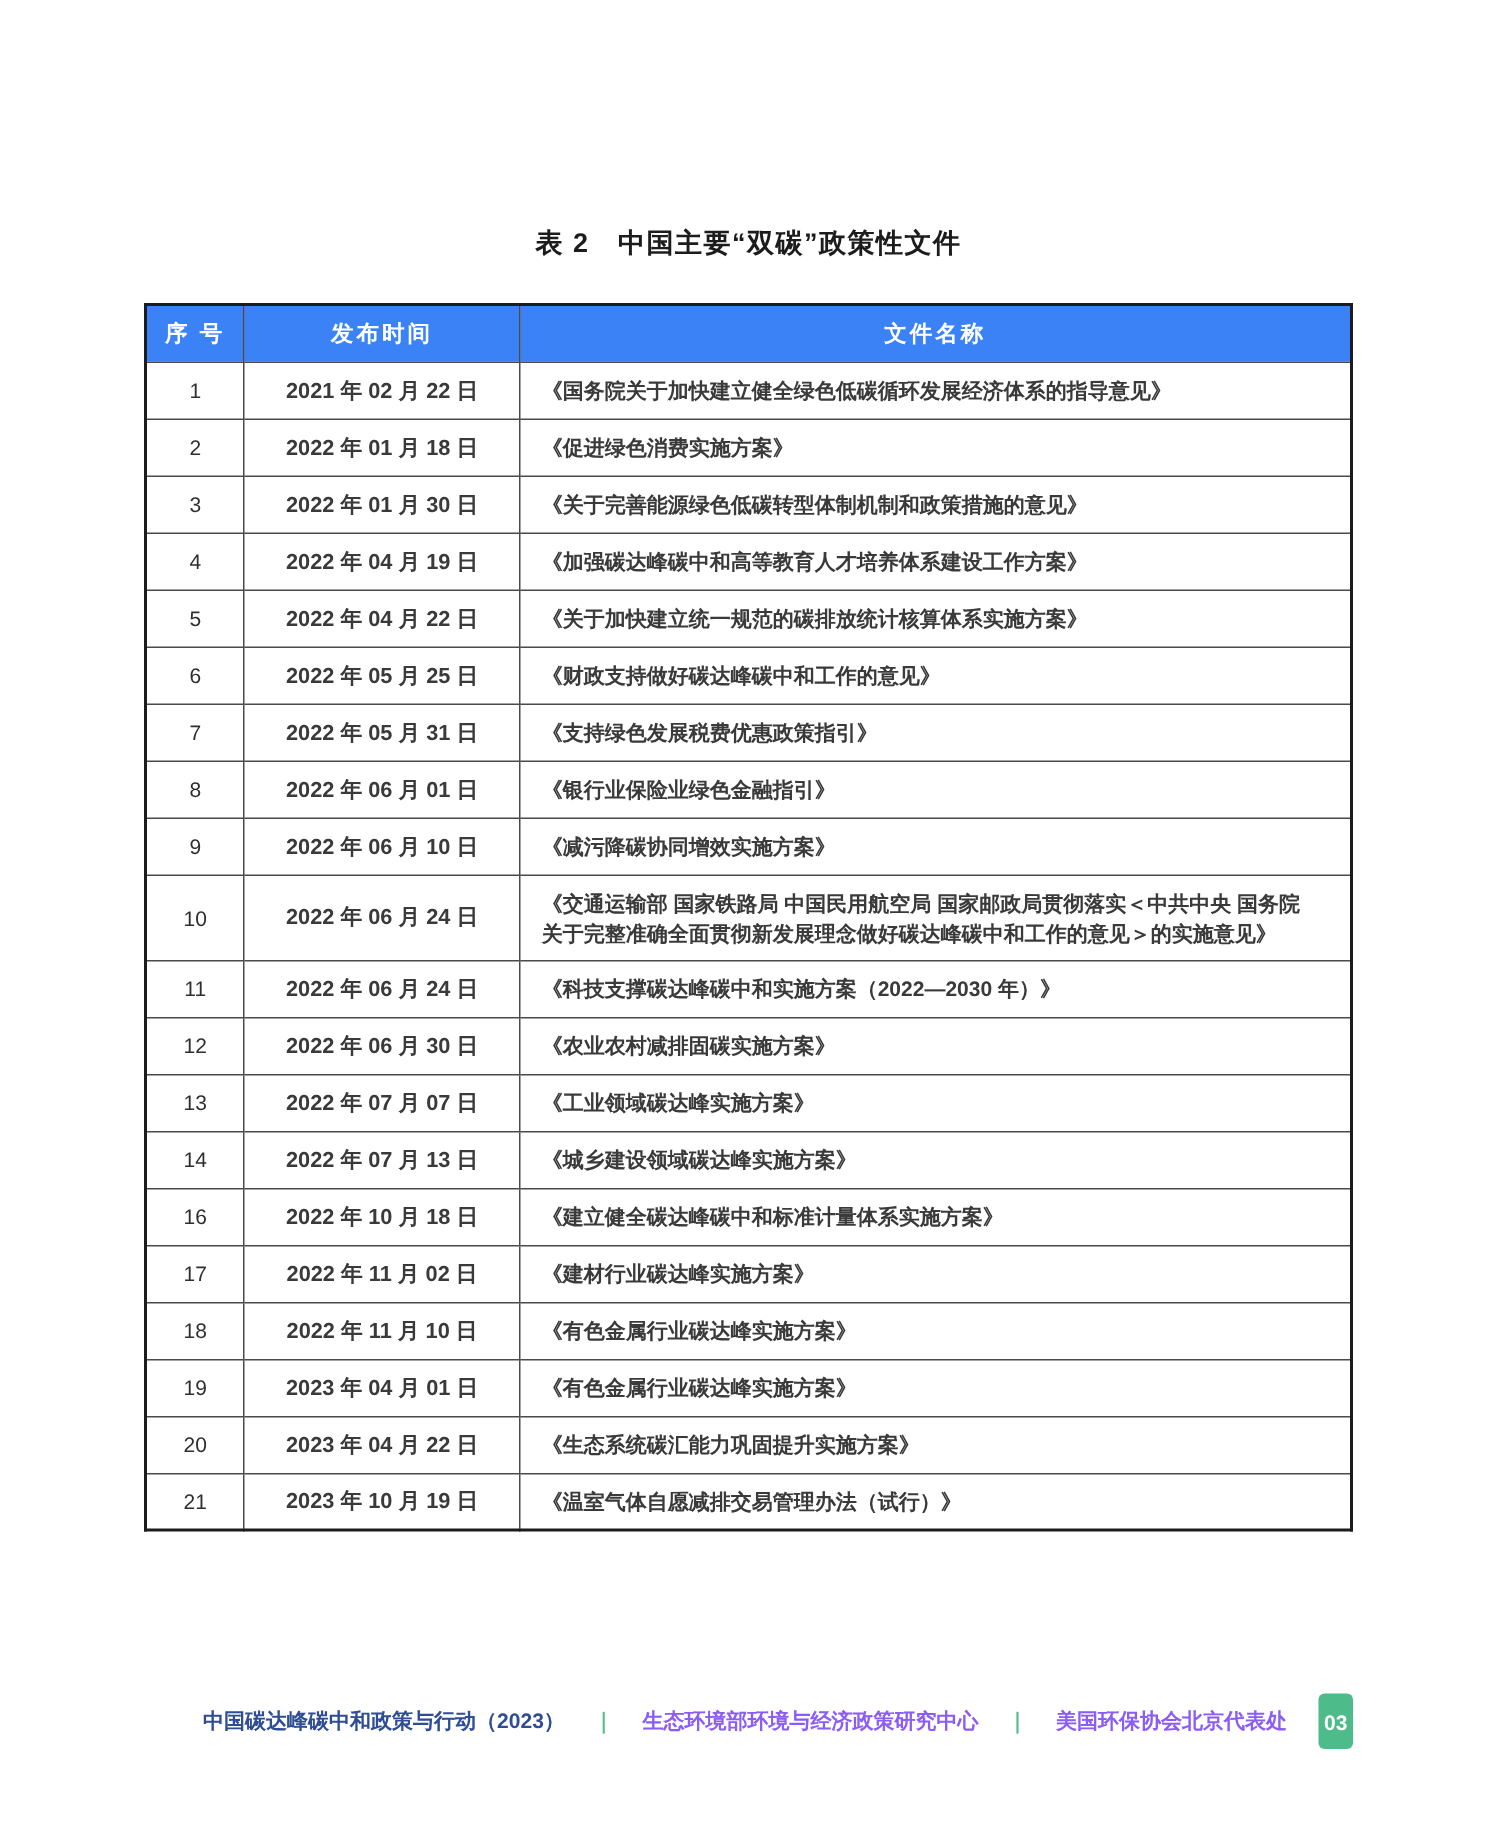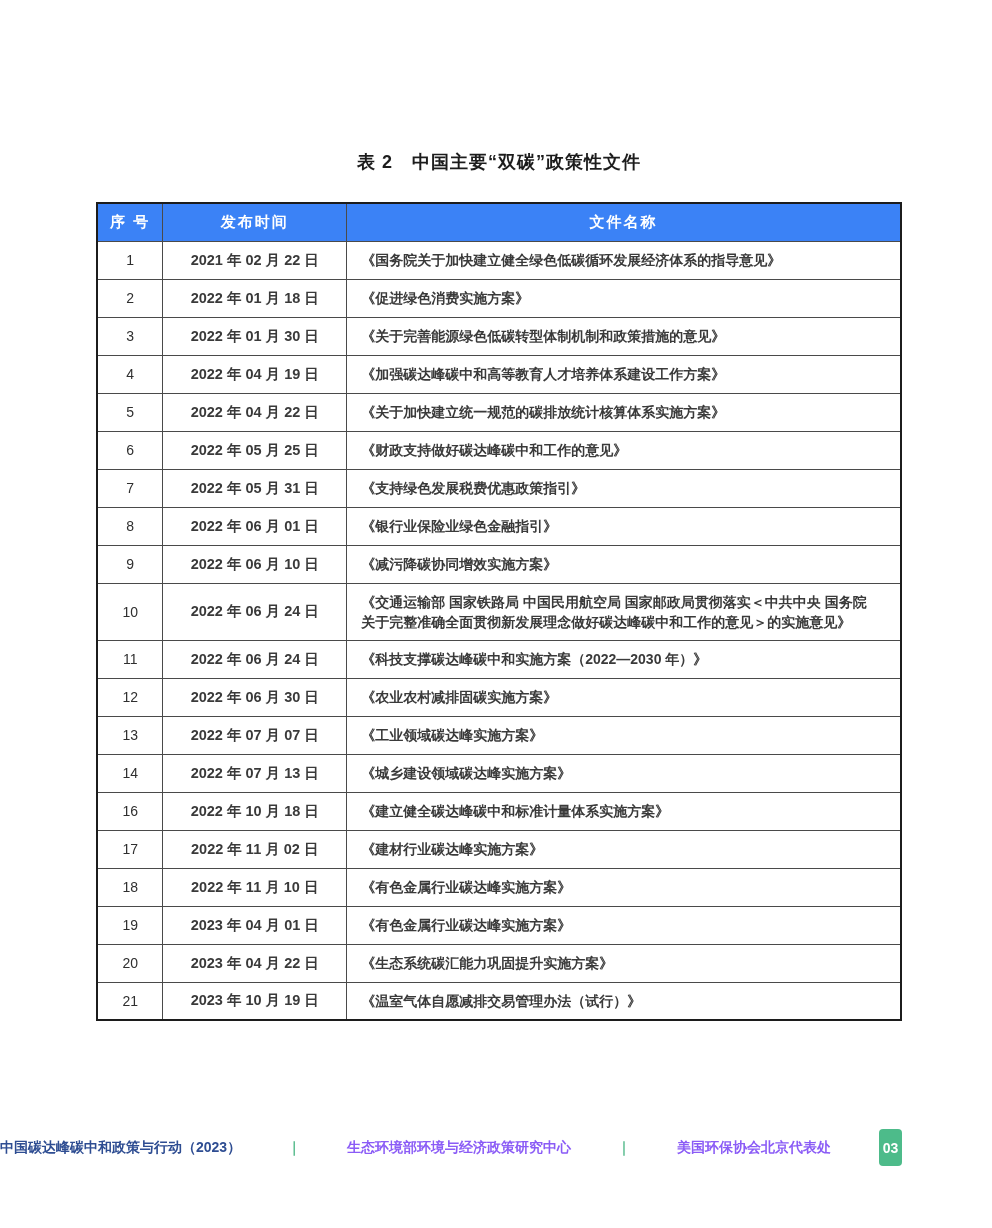--- a/index.html
+++ b/index.html
@@ -73,21 +73,21 @@
     color: #3a3a3a;
     padding: 8px 28px 8px 14px;
     line-height: 20px;
   }
   .footer {
     position: absolute;
     top: 1129px;
     left: 0;
     width: 902px; 
     display: flex;
-    justify-content: space-between;
+    justify-content: flex-end;
     align-items: center;
     font-size: 14px;
     font-weight: bold;
     gap: 19px;
     white-space: nowrap;
   }
   .footer .report-title { color: #2e4d92; }
   .footer .sep { color: #57bb8d; font-weight: bold; }
   .footer .org { color: #8b5cf6; }
   .footer .page-badge {

